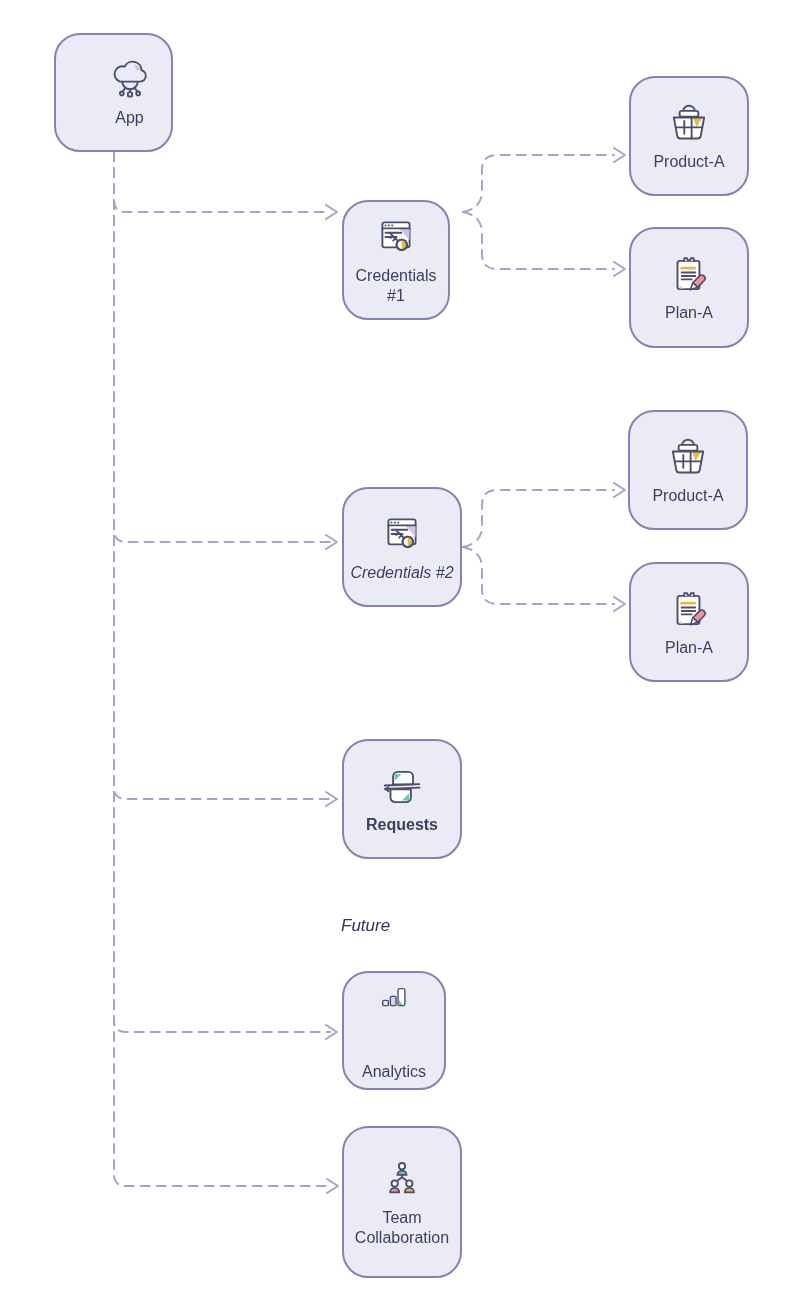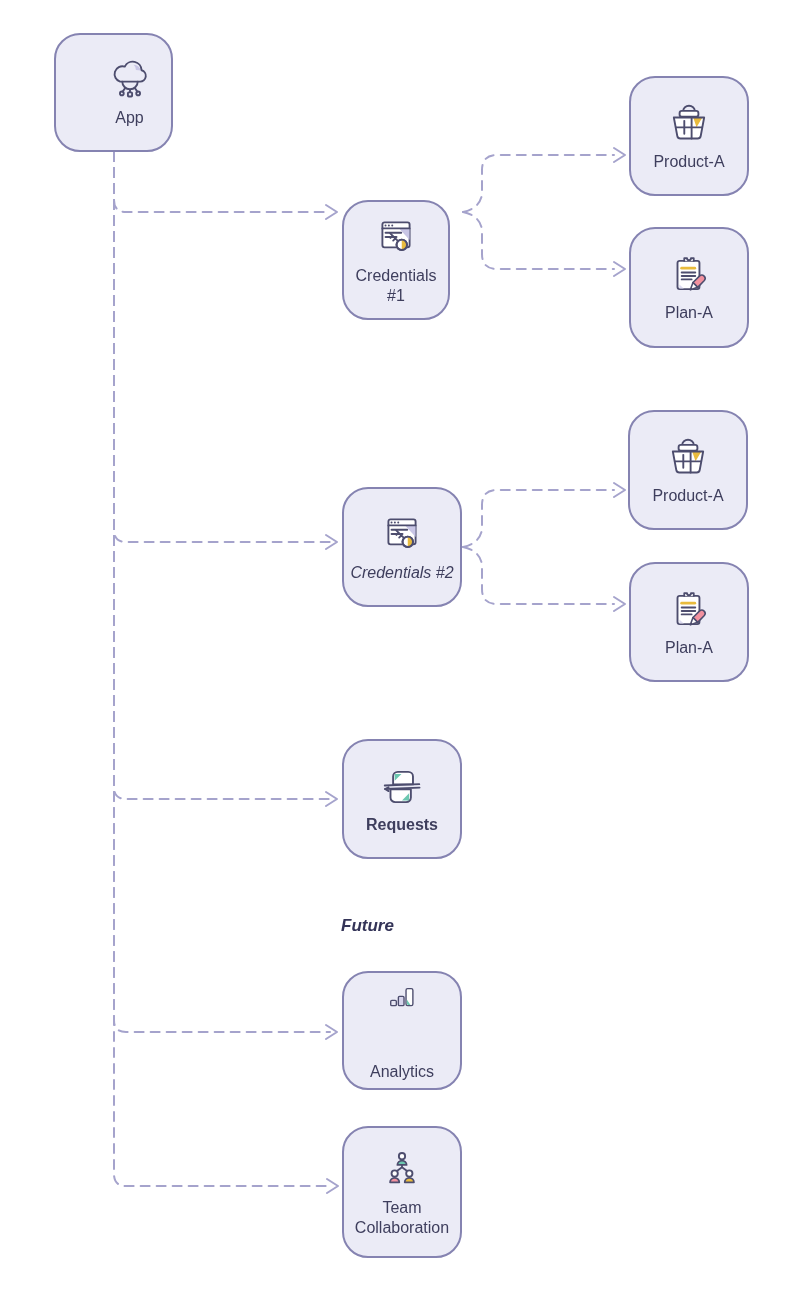--- a/index.html
+++ b/index.html
@@ -15,21 +15,21 @@
     gap:5px;padding:6px;cursor:default;
   }
   .node .label{
     color:#3e3e5d;font-size:16px;line-height:1.22;text-align:center;
   }
   .icon{display:block;}
   .icon .st{stroke:#4d4d6e;stroke-width:1.8;fill:none;stroke-linecap:round;stroke-linejoin:round;}
   .icon .stf{stroke:#4d4d6e;stroke-width:1.8;fill:#ffffff;stroke-linecap:round;stroke-linejoin:round;}
   .future-label{
     position:absolute;left:341px;top:916px;
-    font-style:italic;font-weight:bold;font-size:17px;color:#343458;
+    font-style:italic;font-weight:normal;font-size:17px;color:#343458;
   }
 </style>
 </head>
 <body>
 
 <div class="canvas">
 
   <svg class="edges" viewBox="0 0 801 1294">
 
     <path class="edge" d="M114 152 V200 Q114 212 126 212 H330"></path>
@@ -173,31 +173,31 @@
       <path d="M28.8 28 v6.8 h-6.8 Z" fill="#6cc7b0"></path>
       <path class="st" d="M5.5 20.6 L38.5 19.3"></path>
       <path class="st" d="M5.8 23.9 L38.8 22.6"></path>
       <path class="st" d="M9.2 25.9 L5.8 23.9 l3.3 -1.6" stroke-width="1.6"></path>
     </svg>
     <span class="label">Requests</span>
   </div>
 
   <div class="future-label">Future</div>
 
-  <div class="node" style="left:342px;top:971px;width:120px;height:119px;gap:48px;">
+  <div class="node" style="left:342px;top:971px;width:104px;height:119px;gap:48px;">
     <svg class="icon" width="46" height="46" viewBox="0 0 44 44">
       <rect x="8" y="26.5" width="7" height="6.5" rx="1.5" fill="#e6e5f2" stroke="#4d4d6e" stroke-width="1.7"></rect>
       <rect x="17.5" y="21.5" width="7" height="11.5" rx="1.5" fill="#d7d5ec" stroke="#4d4d6e" stroke-width="1.7"></rect>
       <rect x="27" y="12" width="8.5" height="21" rx="2" fill="#ffffff" stroke="#4d4d6e" stroke-width="1.7"></rect>
       <path d="M28 25.5 v5 a1.8 1.8 0 0 0 1.8 1.7 h2.7 Z" fill="#6cc7b0"></path>
     </svg>
     <span class="label">Analytics</span>
   </div>
 
-  <div class="node" style="left:342px;top:1126px;width:120px;height:132px;">
+  <div class="node" style="left:342px;top:1126px;width:120px;height:152px;">
     <svg class="icon" width="46" height="46" viewBox="0 0 44 44">
       <path class="st" d="M22 17.5 v1.8 M22 19.3 L16.2 23.6 M22 19.3 L27.8 23.6" stroke-width="1.6"></path>
       <path d="M17.6 17.2 a4.4 4.2 0 0 1 8.8 0 Z" fill="#6cc7b0" stroke="#4d4d6e" stroke-width="1.7" stroke-linejoin="round"></path>
       <circle class="stf" cx="22" cy="8.8" r="3" stroke-width="1.7"></circle>
       <path d="M10.6 33.8 a4.4 4.2 0 0 1 8.8 0 Z" fill="#f2919f" stroke="#4d4d6e" stroke-width="1.7" stroke-linejoin="round"></path>
       <circle class="stf" cx="15" cy="25.4" r="3" stroke-width="1.7"></circle>
       <path d="M24.6 33.8 a4.4 4.2 0 0 1 8.8 0 Z" fill="#e9bb3d" stroke="#4d4d6e" stroke-width="1.7" stroke-linejoin="round"></path>
       <circle class="stf" cx="29" cy="25.4" r="3" stroke-width="1.7"></circle>
     </svg>
     <span class="label">Team Collaboration</span>

